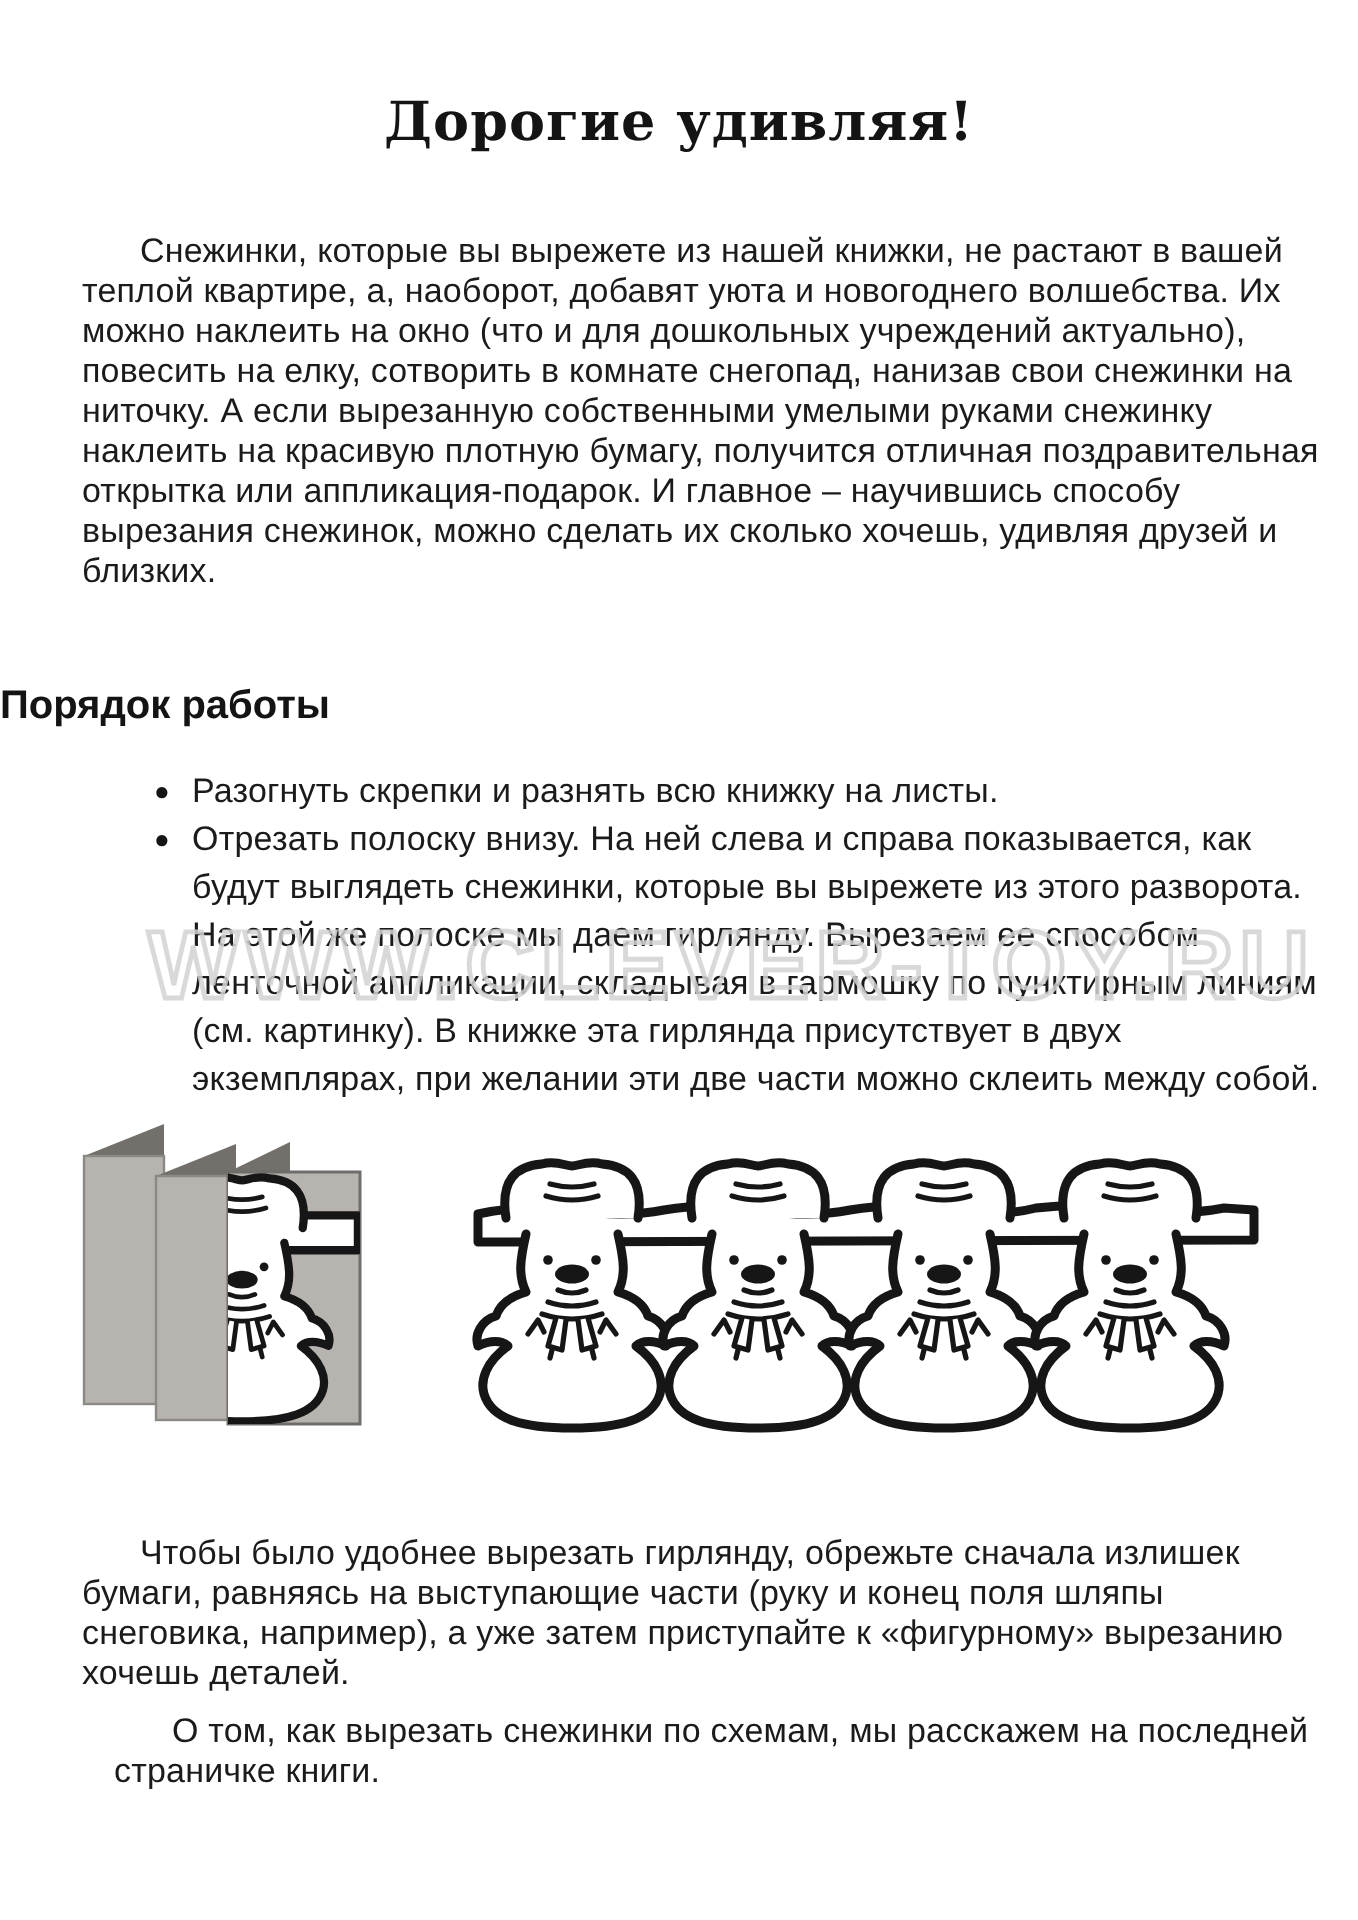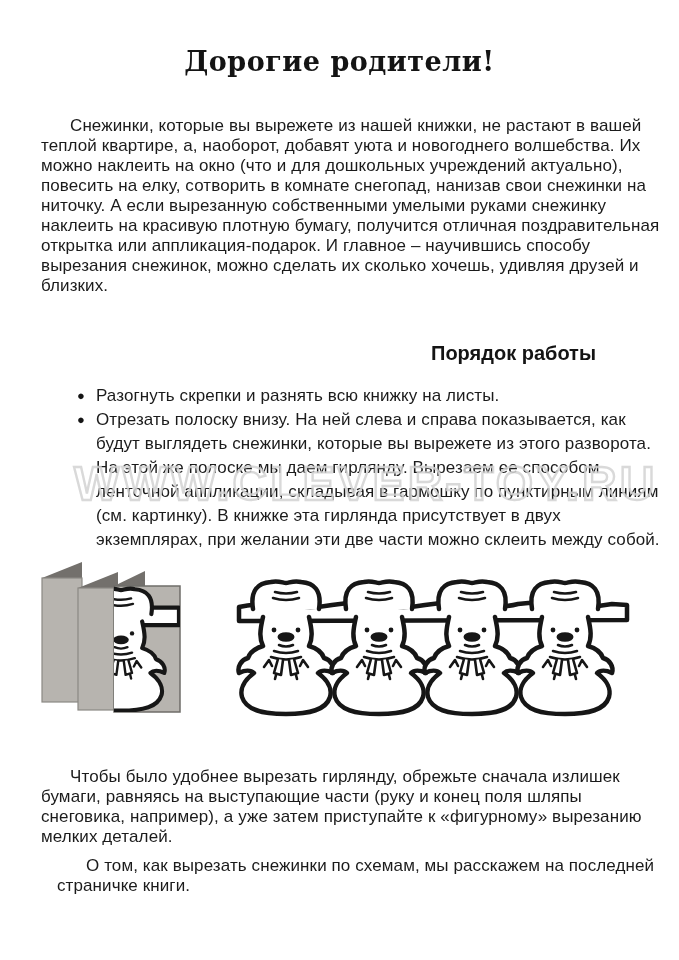--- a/index.html
+++ b/index.html
@@ -11,21 +11,21 @@
     position:absolute;top:46px;left:0;width:679px;text-align:center;
     font-family:"DejaVu Serif",serif;font-weight:bold;font-size:27px;color:#141414;
     letter-spacing:0.5px;z-index:2;
   }
   .textblock{
     position:absolute;font-size:17px;line-height:20px;white-space:pre;z-index:2;
     letter-spacing:0.1px;
   }
   .intro{left:41px;top:116px;text-indent:29px;}
   .section-heading{
-    position:absolute;top:342px;left:0;width:596px;text-align:right;
+    position:absolute;top:342px;left:0;width:596px;text-align:left;
     font-size:20px;font-weight:bold;color:#141414;z-index:2;
   }
   .bullets{position:absolute;left:77px;top:384px;z-index:2;}
   .bullet-row{display:flex;align-items:flex-start;}
   .bullet-marker{
     width:12px;flex:0 0 12px;font-size:13px;line-height:24px;color:#141414;
     margin-right:7px;
   }
   .bullet-text{font-size:17px;line-height:24px;white-space:pre;letter-spacing:0.1px;}
   .outro1{left:41px;top:767px;text-indent:29px;}
@@ -38,21 +38,21 @@
   .illu{position:absolute;left:0;top:0;width:679px;height:960px;z-index:1;pointer-events:none;}
   .illu .shape{fill:#ffffff;stroke:#161616;stroke-width:4.5;stroke-linecap:round;stroke-linejoin:round;}
   .illu .ln{fill:none;stroke:#161616;stroke-width:2.6;stroke-linecap:round;stroke-linejoin:round;}
   .illu .tassel{fill:#ffffff;stroke:#161616;stroke-width:2.6;stroke-linecap:round;stroke-linejoin:round;}
 </style>
 </head>
 <body>
 
 <div class="page">
 
-  <div class="page-title">Дорогие родители!</div>
+  <div class="page-title">Дорогие удивляя!</div>
 
   <div class="textblock intro">Снежинки, которые вы вырежете из нашей книжки, не растают в вашей
 теплой квартире, а, наоборот, добавят уюта и новогоднего волшебства. Их
 можно наклеить на окно (что и для дошкольных учреждений актуально),
 повесить на елку, сотворить в комнате снегопад, нанизав свои снежинки на
 ниточку. А если вырезанную собственными умелыми руками снежинку
 наклеить на красивую плотную бумагу, получится отличная поздравительная
 открытка или аппликация-подарок. И главное – научившись способу
 вырезания снежинок, можно сделать их сколько хочешь, удивляя друзей и
 близких.</div>
@@ -73,21 +73,21 @@
 (см. картинку). В книжке эта гирлянда присутствует в двух
 экземплярах, при желании эти две части можно склеить между собой.</div>
     </div>
   </div>
 
   <div class="watermark">WWW.CLEVER-TOY.RU</div>
 
   <div class="textblock outro1">Чтобы было удобнее вырезать гирлянду, обрежьте сначала излишек
 бумаги, равняясь на выступающие части (руку и конец поля шляпы
 снеговика, например), а уже затем приступайте к «фигурному» вырезанию
-мелких деталей.</div>
+хочешь деталей.</div>
   <div class="textblock outro2">О том, как вырезать снежинки по схемам, мы расскажем на последней
 страничке книги.</div>
 
   <svg class="illu" viewBox="0 0 679 960">
     <defs>
       <clipPath id="panelClip">
           <rect x="114" y="586" width="66" height="126"></rect>
         </clipPath>
       <g id="snowman-sym">
 

